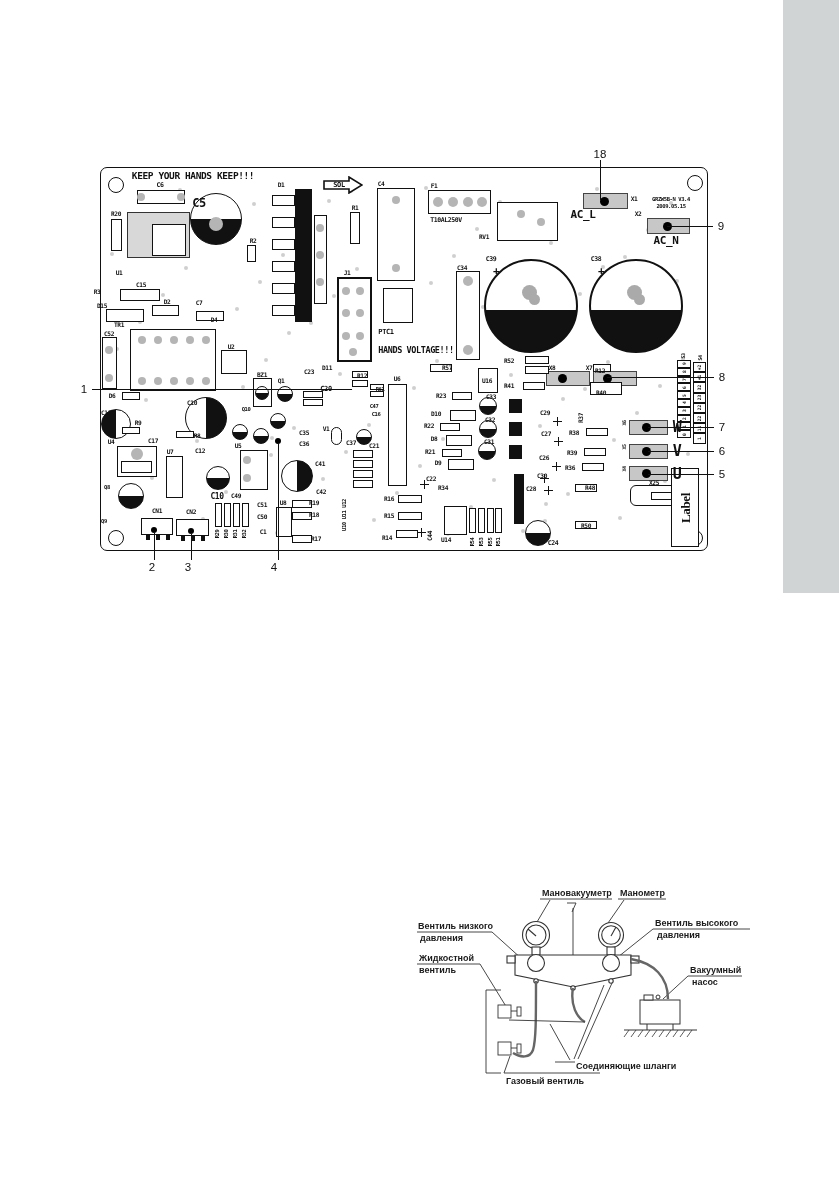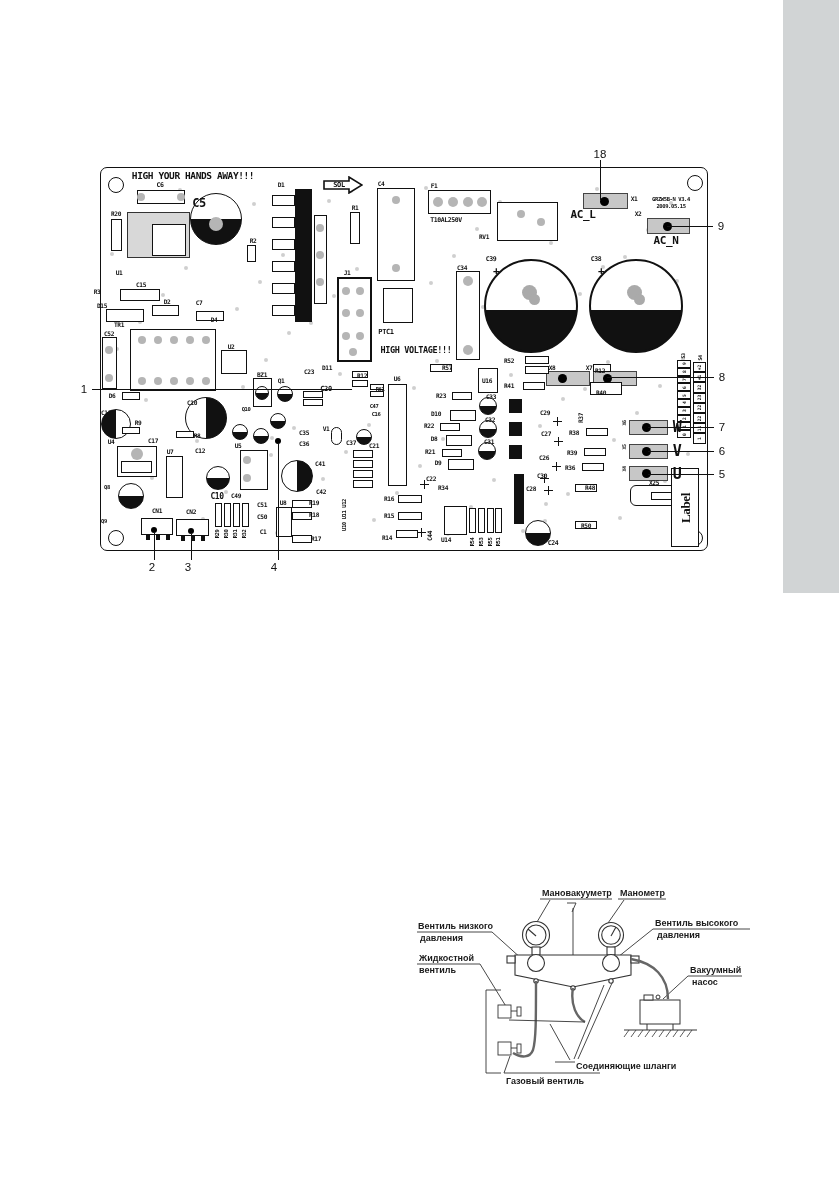--- a/index.html
+++ b/index.html
@@ -388,21 +388,21 @@
       </div>
       <div class="cell" style="left: 693px; top: 413px; width: 13px; height: 10.2px;">
         <span>22</span>
       </div>
       <div class="cell" style="left: 693px; top: 423.2px; width: 13px; height: 10.2px;">
         <span>11</span>
       </div>
       <div class="cell" style="left: 693px; top: 433.4px; width: 13px; height: 10.2px;">
         <span>1</span>
       </div>
-      <span class="silk" style="left: 193px; top: 176px; font-size: 9.5px;">HIGH YOUR HANDS AWAY!!!</span>
+      <span class="silk" style="left: 193px; top: 176px; font-size: 9.5px;">KEEP YOUR HANDS KEEP!!!</span>
       <span class="silk" style="left: 160px; top: 185px; font-size: 6.5px;">C6</span>
       <span class="silk" style="left: 199px; top: 203px; font-size: 12px;">C5</span>
       <span class="silk" style="left: 116px; top: 214px; font-size: 6.2px;">R20</span>
       <span class="silk" style="left: 253px; top: 241px; font-size: 6.2px;">R2</span>
       <span class="silk" style="left: 119px; top: 273px; font-size: 6.2px;">U1</span>
       <span class="silk" style="left: 141px; top: 285px; font-size: 6.2px;">C15</span>
       <span class="silk" style="left: 97px; top: 292px; font-size: 6.2px;">R3</span>
       <span class="silk" style="left: 102px; top: 306px; font-size: 6.2px;">D15</span>
       <span class="silk" style="left: 167px; top: 302px; font-size: 6.2px;">D2</span>
       <span class="silk" style="left: 199px; top: 303px; font-size: 6.2px;">C7</span>
@@ -412,21 +412,21 @@
       <span class="silk" style="left: 231px; top: 347px; font-size: 6.2px;">U2</span>
       <span class="silk" style="left: 281px; top: 185px; font-size: 6.2px;">D1</span>
       <span class="silk" style="left: 339px; top: 185px; font-size: 7px;">SOL</span>
       <span class="silk" style="left: 355px; top: 208px; font-size: 6.2px;">R1</span>
       <span class="silk" style="left: 381px; top: 184px; font-size: 6.2px;">C4</span>
       <span class="silk" style="left: 434px; top: 186px; font-size: 6.2px;">F1</span>
       <span class="silk" style="left: 446px; top: 220px; font-size: 6.5px;">T10AL250V</span>
       <span class="silk" style="left: 484px; top: 237px; font-size: 6.2px;">RV1</span>
       <span class="silk" style="left: 347px; top: 273px; font-size: 6.2px;">J1</span>
       <span class="silk" style="left: 386px; top: 332px; font-size: 7px;">PTC1</span>
-      <span class="silk" style="left: 416px; top: 350px; font-size: 8.5px;">HIGH VOLTAGE!!!</span>
+      <span class="silk" style="left: 416px; top: 350px; font-size: 8.5px;">HANDS VOLTAGE!!!</span>
       <span class="silk" style="left: 462px; top: 268px; font-size: 6.2px;">C34</span>
       <span class="silk" style="left: 491px; top: 259px; font-size: 6.5px;">C39</span>
       <span class="silk" style="left: 496px; top: 270px; font-size: 11px;">+</span>
       <span class="silk" style="left: 596px; top: 259px; font-size: 6.5px;">C38</span>
       <span class="silk" style="left: 601px; top: 270px; font-size: 11px;">+</span>
       <span class="silk" style="left: 634px; top: 199px; font-size: 6.2px;">X1</span>
       <span class="silk" style="left: 583px; top: 214px; font-size: 11px;">AC_L</span>
       <span class="silk" style="left: 671px; top: 200px; font-size: 5.5px;">GRZW5B-N V3.4</span>
       <span class="silk" style="left: 671px; top: 207px; font-size: 5.5px;">2009.05.15</span>
       <span class="silk" style="left: 638px; top: 214px; font-size: 6.2px;">X2</span>

